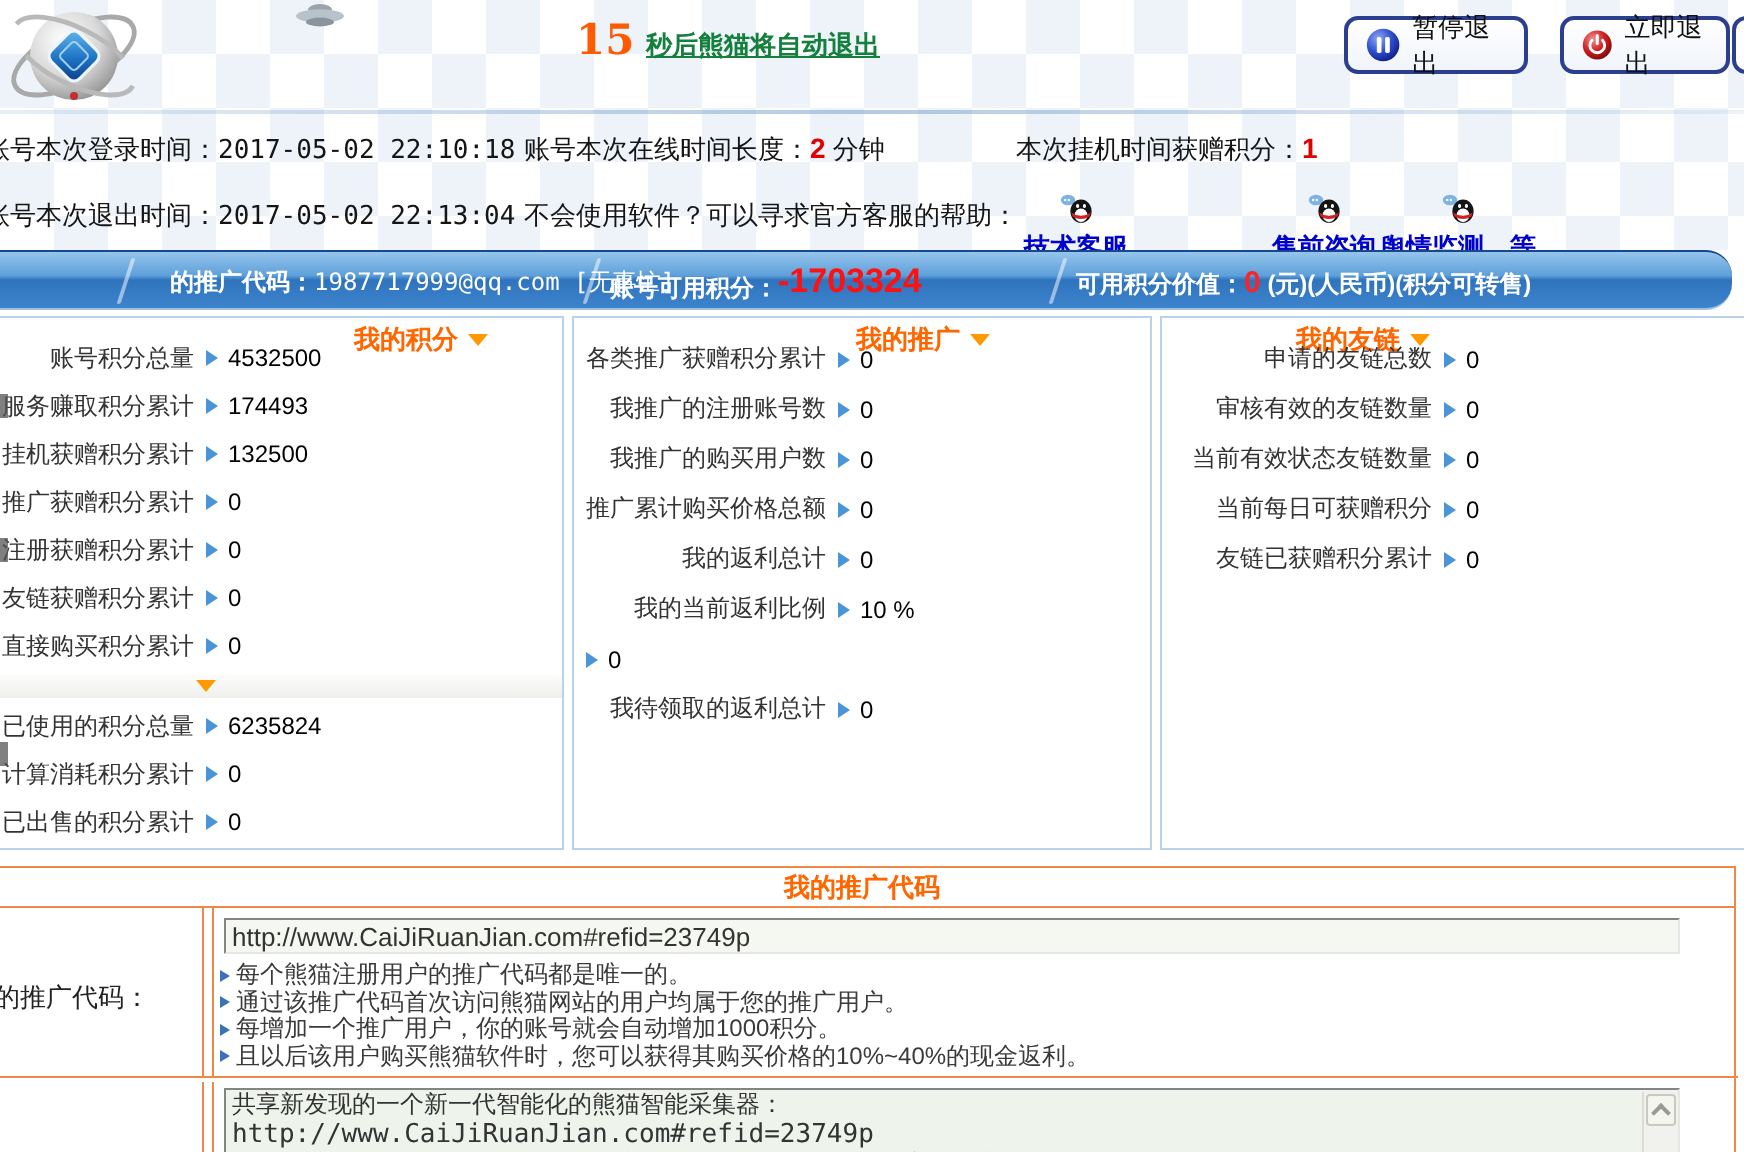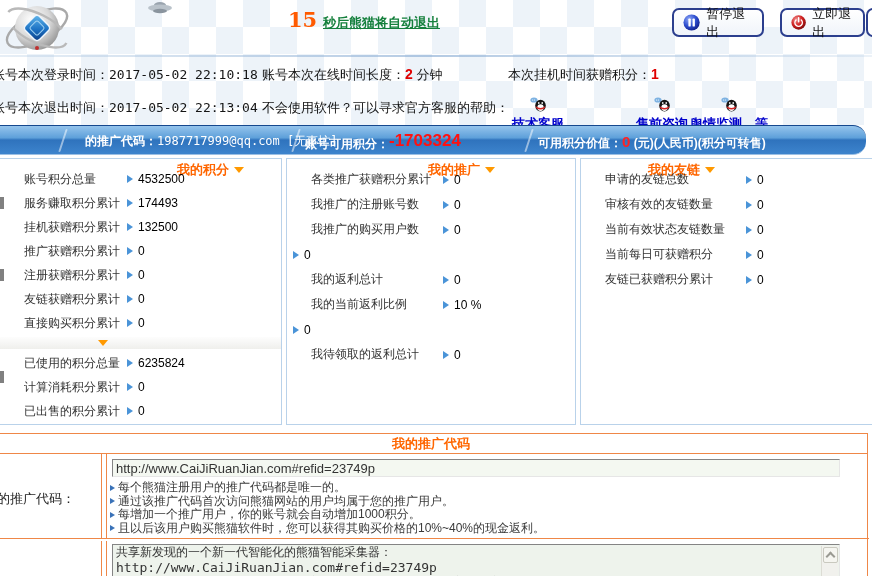--- a/index.html
+++ b/index.html
@@ -54,21 +54,21 @@
   .p-mid{left:286px;width:290px;}
   .p-right{left:580px;width:296px;}
   .panel-header{position:absolute;top:2px;display:flex;align-items:center;gap:5px;
     font-size:13px;font-weight:bold;color:#ff6600;cursor:pointer;}
   .p-left .panel-header{left:133px;padding-left:44px;} .p-mid .panel-header{left:97px;padding-left:44px;} .p-right .panel-header{left:67px;}
   .tri-down{width:0;height:0;border-left:5px solid transparent;border-right:5px solid transparent;
     border-top:6px solid #ff9900;}
   .rows{position:absolute;left:0;top:8px;width:100%;}
   .row{display:flex;align-items:center;}
   .p-left .row{height:24px;} .p-mid .row,.p-right .row{height:25px;}
-  .lblwrap{display:flex;justify-content:flex-start;overflow:hidden;margin-left:24px;}
+  .lblwrap{display:flex;justify-content:flex-end;overflow:hidden;}
   .p-left .lblwrap{width:97px;} .p-mid .lblwrap{width:126px;} .p-right .lblwrap{width:135px;}
   .lbl{white-space:nowrap;color:#333;}
   .mk{width:0;height:0;border-top:4px solid transparent;border-bottom:4px solid transparent;
     border-left:6px solid #4a94d8;margin:0 5px 0 6px;flex:0 0 auto;}
   .val{color:#000;}
   .psep{height:12px;margin:2px 0;background:linear-gradient(#fdfdfd,#efefec);position:relative;cursor:pointer;}
   .psep .tri-down{position:absolute;left:98px;top:3px;}
   .frag{position:absolute;left:0;width:4px;height:12px;background:#555;opacity:.75;}
 
   
@@ -364,20 +364,23 @@
           <span class="val">0</span>
         </div>
       <div class="row">
           <span class="lblwrap">
             <span class="lbl">我推广的购买用户数</span>
           </span>
           <span class="mk"></span>
           <span class="val">0</span>
         </div>
       <div class="row">
+          <span class="lblwrap">
+            <span class="lbl">推广累计购买价格总额</span>
+          </span>
           <span class="mk"></span>
           <span class="val">0</span>
         </div>
       <div class="row">
           <span class="lblwrap">
             <span class="lbl">我的返利总计</span>
           </span>
           <span class="mk"></span>
           <span class="val">0</span>
         </div>

